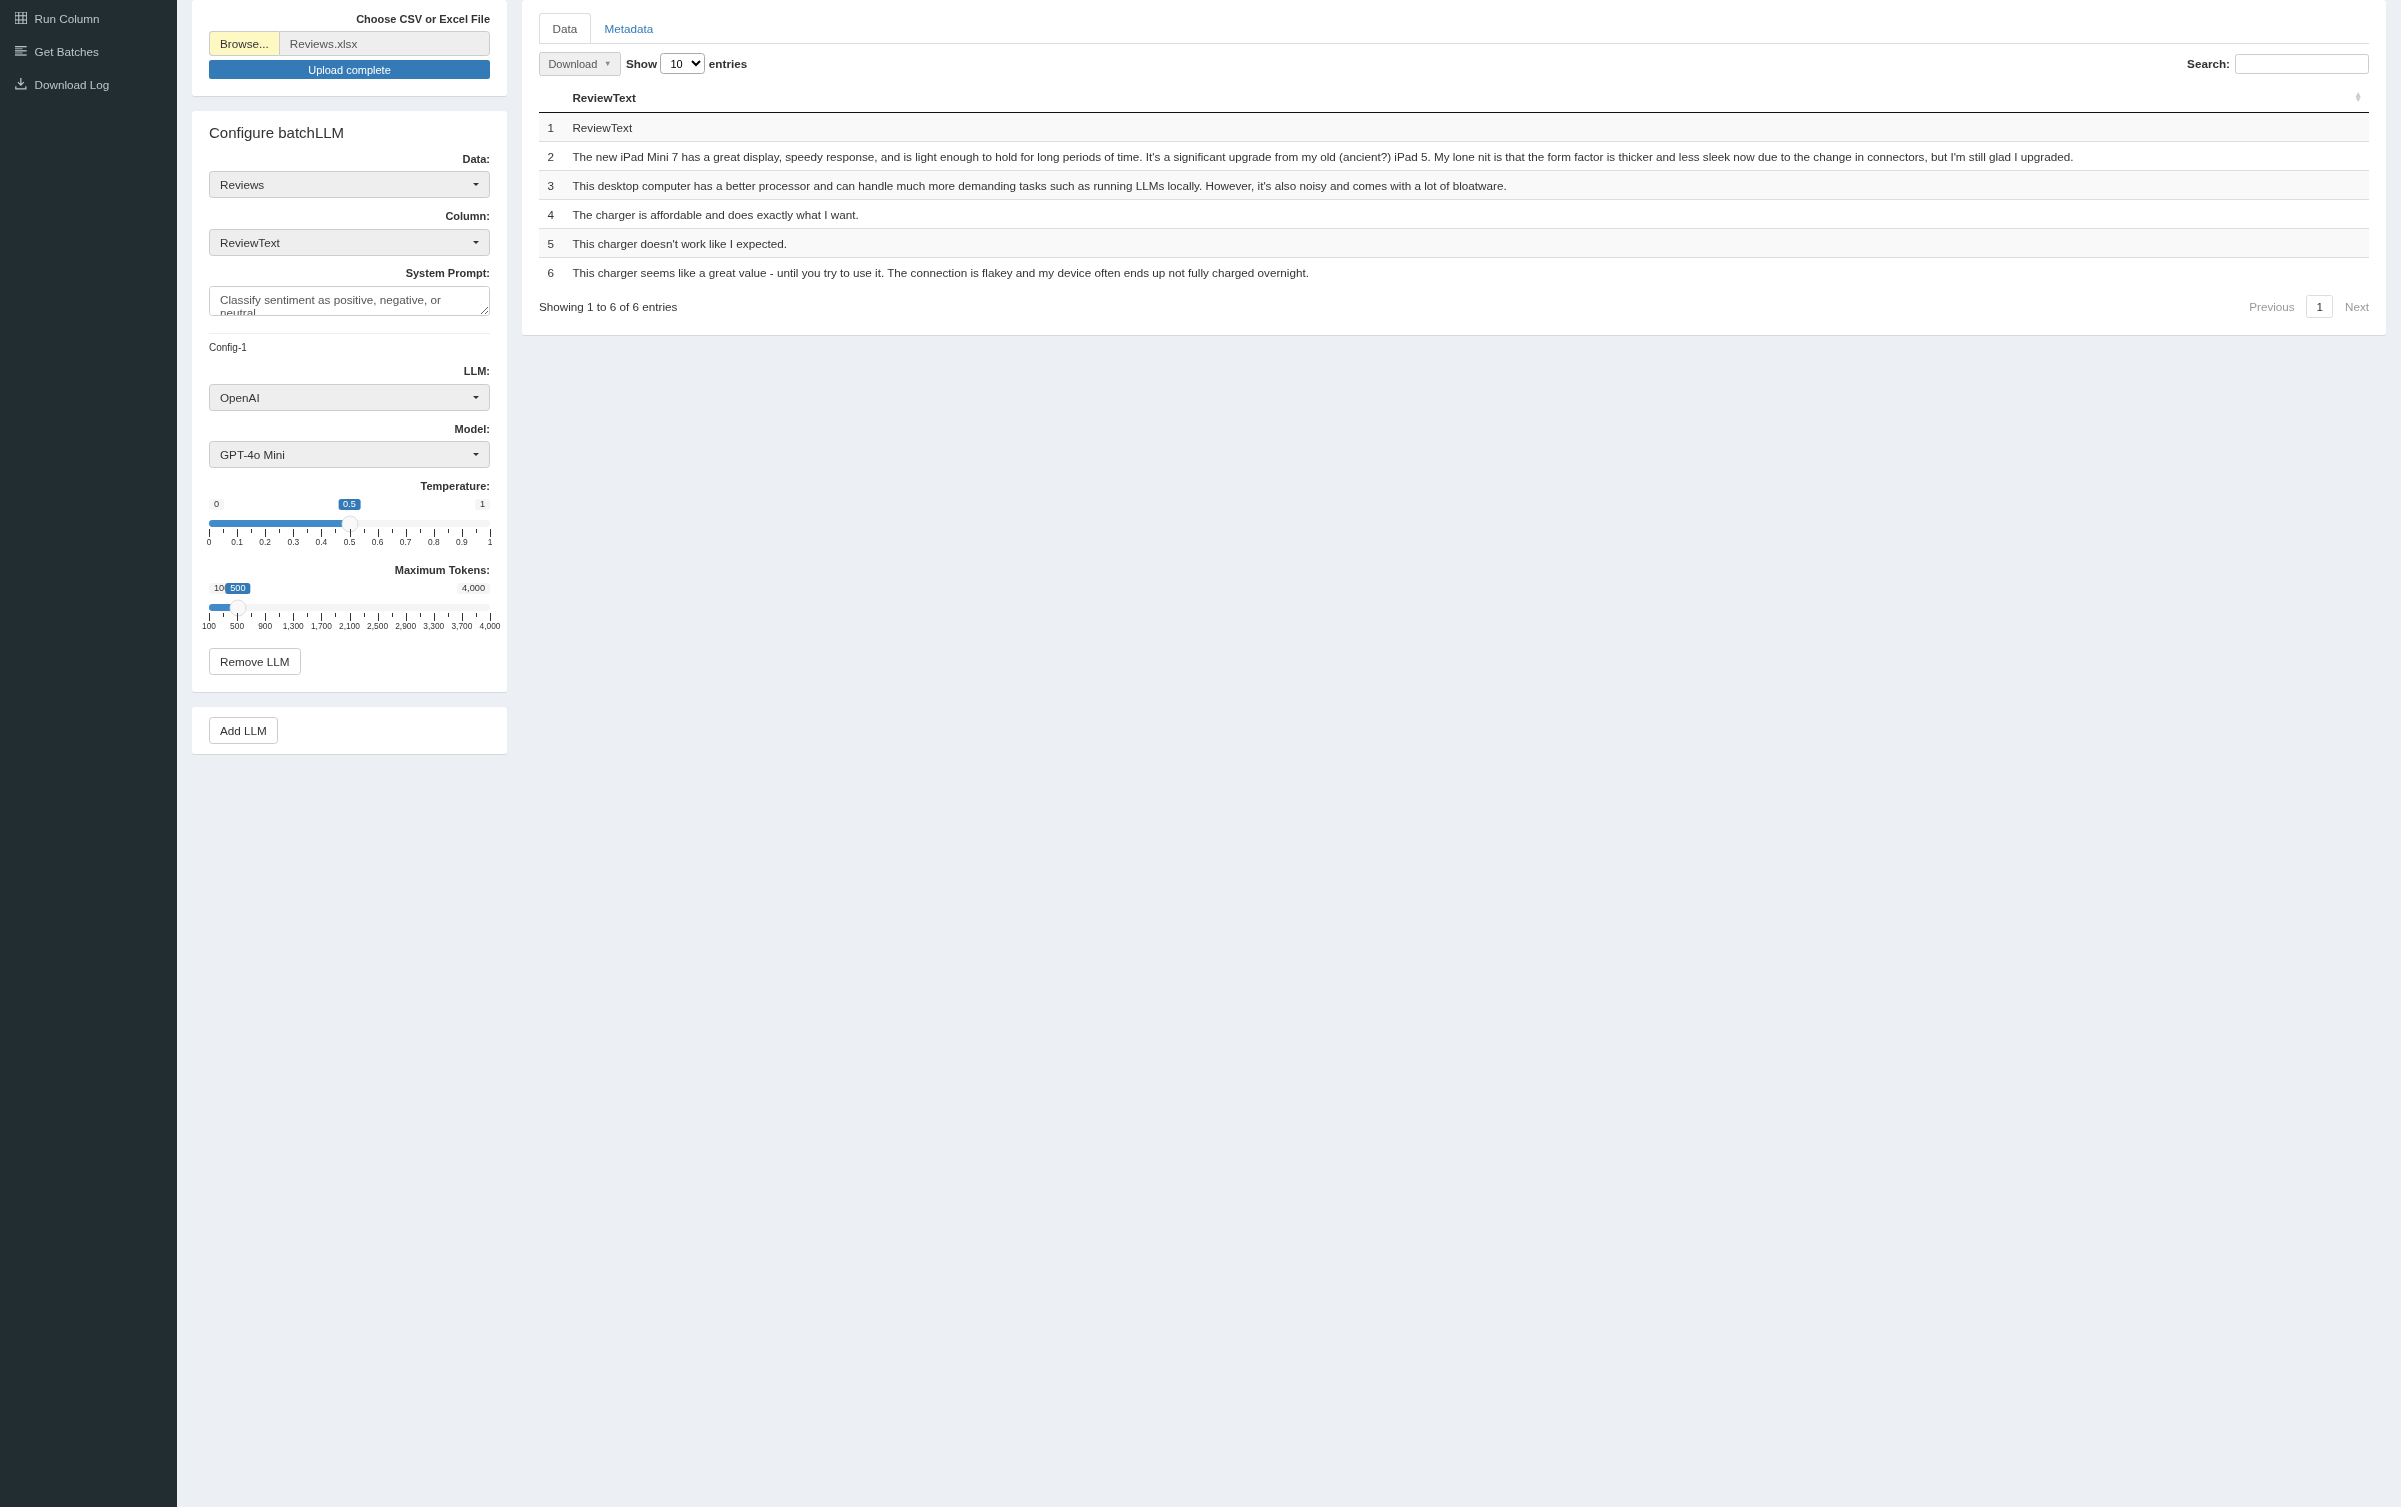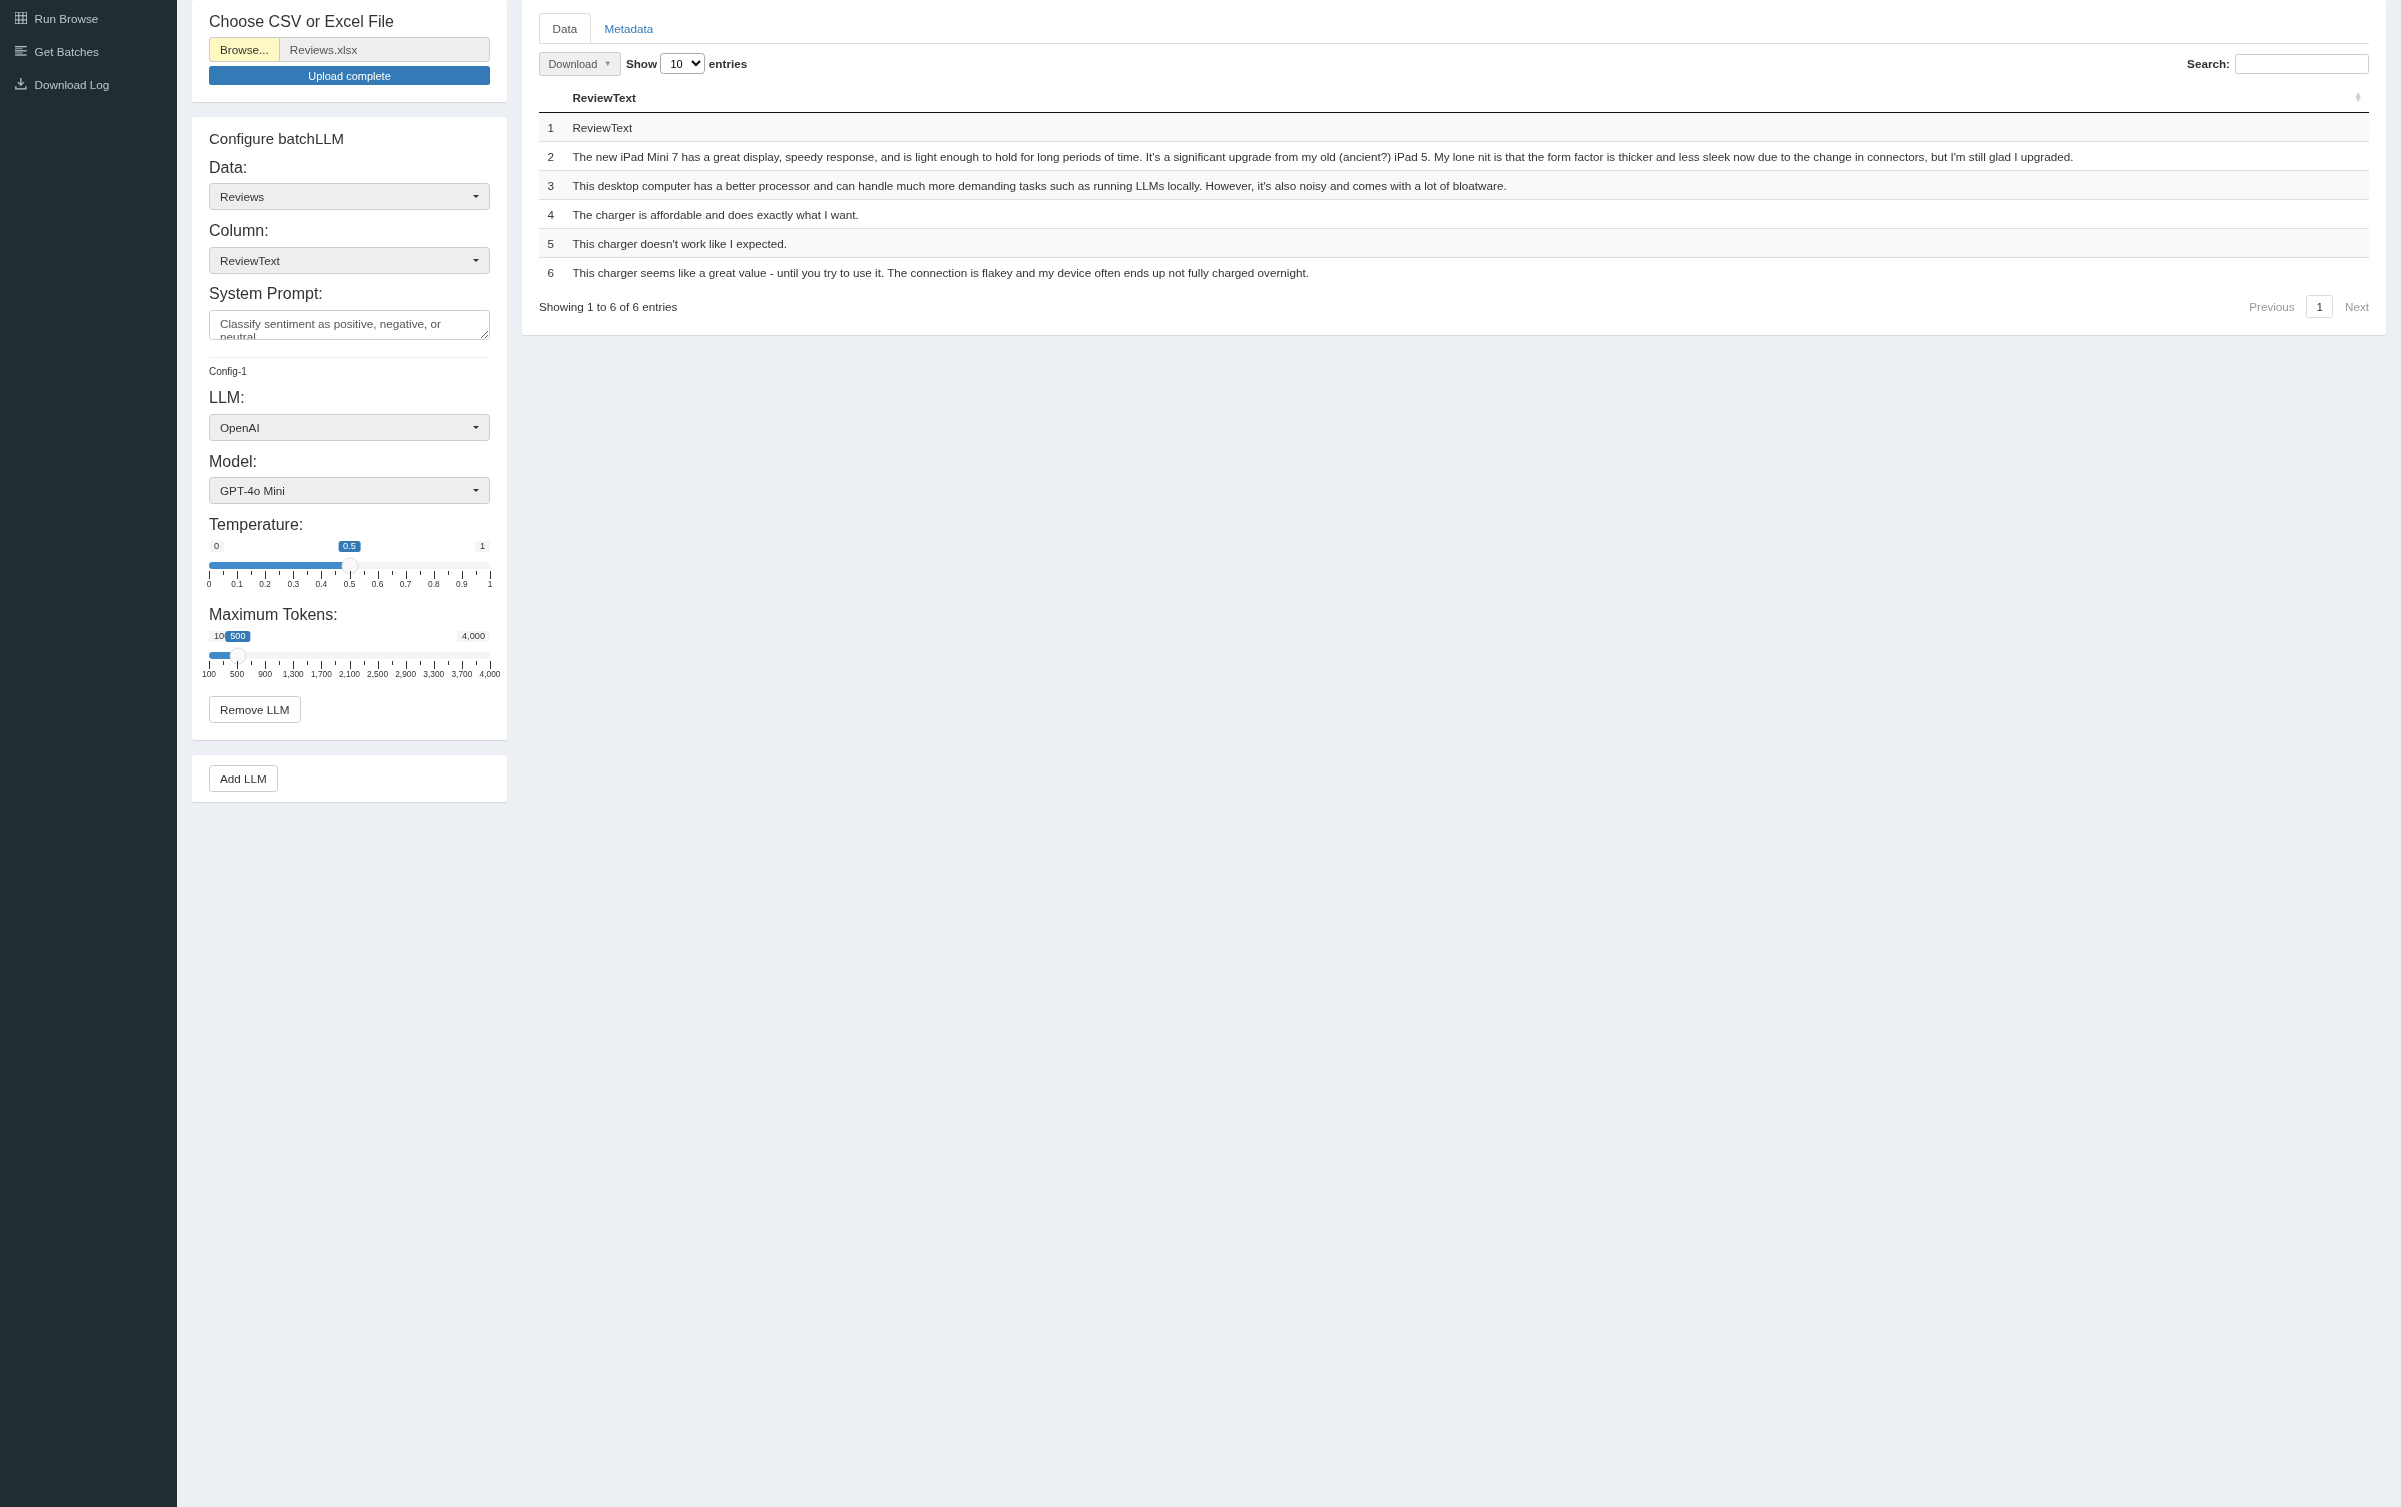--- a/index.html
+++ b/index.html
@@ -36,21 +36,21 @@
 .col-left { width: 315px; flex-shrink: 0; }
 .col-right { flex: 1; }
 .box {
   background: #fff;
   border-radius: 2.5px;
   box-shadow: 0 0.8px 0.8px rgba(0,0,0,0.1);
   padding: 12.6px 17px 17px 17px;
   margin-bottom: 15px;
 }
 .col-left .box:first-child { margin-top: 0; }
-.label { font-weight: 400; color: #333; margin-bottom: 6.7px; display: block; font-size: 16px; }
+.label { font-weight: 700; color: #333; margin-bottom: 6.7px; display: block; font-size: 11px; text-align: right; }
 .heading { font-size: 15px; font-weight: 500; color: #333; margin-bottom: 11.7px; }
 .subheading { font-size: 10px; font-weight: 500; color: #333; margin: 8.4px 0 11.7px 0; }
 .file-row { display: flex; margin-bottom: 4.2px; }
 .file-browse {
   background: #fef9c3; border: 0.8px solid #ccc; border-right: none;
   padding: 5px 10px; font-size: 11.7px; cursor: pointer;
   border-radius: 3.4px 0 0 3.4px;
 }
 .file-name {
   flex: 1; background: #eee; border: 0.8px solid #ccc;
@@ -180,21 +180,21 @@
   <div class="sidebar-item">
     <span class="icon">
       <svg width="11.7" height="11.7" viewBox="0 0 14 14" fill="currentColor">
           <rect x="0" y="0" width="14" height="14" rx="1" fill="none" stroke="currentColor" stroke-width="1.3"></rect>
           <line x1="0" y1="4.5" x2="14" y2="4.5" stroke="currentColor" stroke-width="1.3"></line>
           <line x1="0" y1="9.5" x2="14" y2="9.5" stroke="currentColor" stroke-width="1.3"></line>
           <line x1="4.5" y1="0" x2="4.5" y2="14" stroke="currentColor" stroke-width="1.3"></line>
           <line x1="9.5" y1="0" x2="9.5" y2="14" stroke="currentColor" stroke-width="1.3"></line>
         </svg>
     </span>
-    <span>Run Browse</span>
+    <span>Run Column</span>
   </div>
   <div class="sidebar-item">
     <span class="icon">
       <svg width="11.7" height="11.7" viewBox="0 0 14 14" fill="currentColor">
           <line x1="0" y1="2" x2="14" y2="2" stroke="currentColor" stroke-width="1.5"></line>
           <line x1="0" y1="7" x2="14" y2="7" stroke="currentColor" stroke-width="1.5"></line>
           <line x1="0" y1="12" x2="14" y2="12" stroke="currentColor" stroke-width="1.5"></line>
           <line x1="0" y1="4.5" x2="9" y2="4.5" stroke="currentColor" stroke-width="1"></line>
           <line x1="0" y1="9.5" x2="9" y2="9.5" stroke="currentColor" stroke-width="1"></line>
         </svg>

